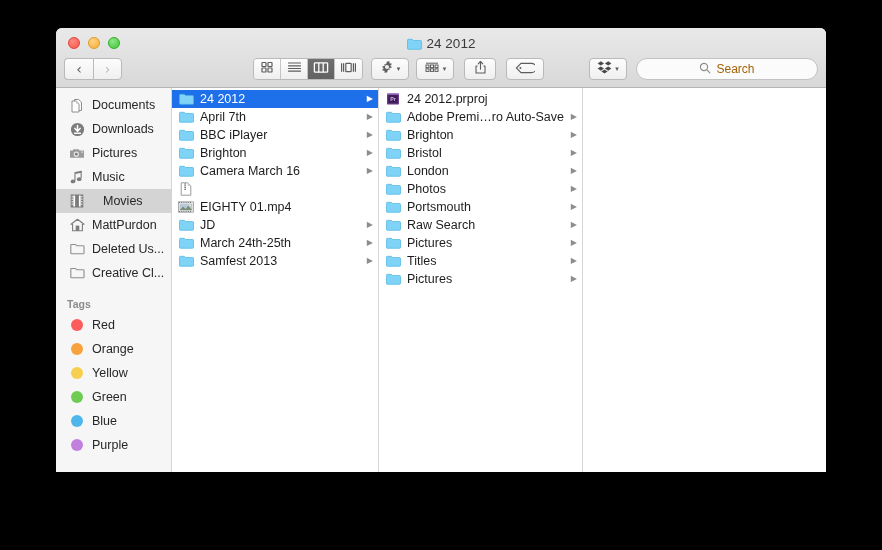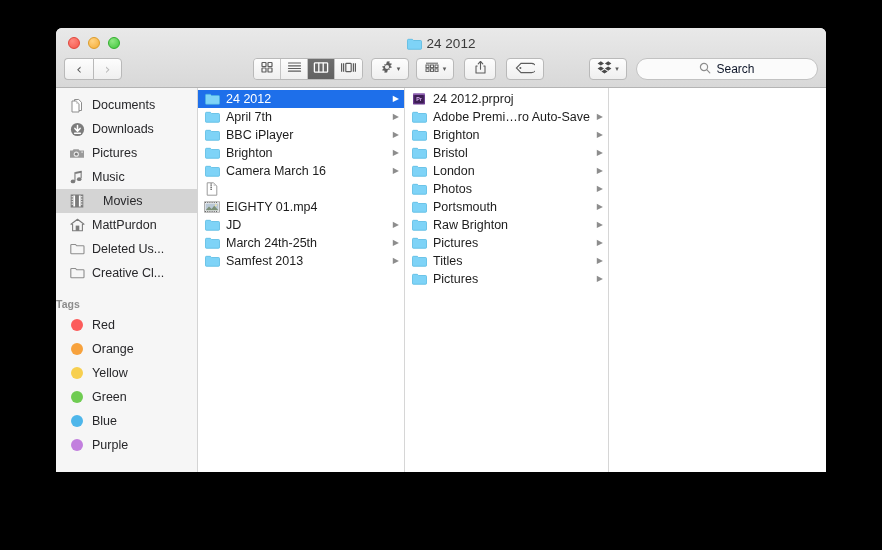--- a/index.html
+++ b/index.html
@@ -152,33 +152,33 @@
     background: #fbfbfb;
     border: 1px solid #c2c2c2;
     border-radius: 11px;
     display: flex;
     align-items: center;
     justify-content: center;
     gap: 5px;
   }
   .search-text {
     font-size: 12px;
-    color: #0f172a;
+    color: #a16207;
   }
 
   
   .content {
     position: absolute;
     top: 60px; left: 0; right: 0; bottom: 0;
     display: flex;
   }
 
   
   .sidebar {
-    width: 142px;
+    width: 116px;
     background: #f6f6f6;
     border-right: 1px solid #d4d4d4;
     box-sizing: border-box;
     padding-top: 5px;
     overflow: hidden;
     flex: none;
   }
   .sb-row {
     height: 24px;
     display: flex;
@@ -189,20 +189,21 @@
     color: #27272a;
     white-space: nowrap;
   }
   .sb-row.selected { background: #d4d4d4; gap: 18px; }
   .sb-ico { width: 16px; height: 16px; display: flex; align-items: center; justify-content: center; flex: none; }
 
   .sb-header {
     font-size: 10.5px;
     font-weight: bold;
     color: #8c8c8c;
+    padding-left: 11px;
     height: 22px;
     display: flex;
     align-items: flex-end;
     padding-bottom: 3px;
     box-sizing: border-box;
     margin-top: 6px;
   }
   .tag-dot {
     width: 12px; height: 12px;
     border-radius: 50%;
@@ -747,21 +748,21 @@
           <span class="row-label">Portsmouth</span>
           <span class="disclosure">▶</span>
         </div>
 
         <div class="row">
           <span class="row-ico">
             <svg width="15" height="12" viewBox="0 0 15 12">
                 <path d="M0.5 2.2a.9.9 0 0 1 .9-.9h4.0l1.2 1.2h7.0a.9.9 0 0 1 .9.9v7.0a.9.9 0 0 1-.9.9H1.4a.9.9 0 0 1-.9-.9z" fill="#7ed3f7" stroke="#4ab4e0" stroke-width="0.7"></path>
               </svg>
           </span>
-          <span class="row-label">Raw Brighton</span>
+          <span class="row-label">Raw Search</span>
           <span class="disclosure">▶</span>
         </div>
 
         <div class="row">
           <span class="row-ico">
             <svg width="15" height="12" viewBox="0 0 15 12">
                 <path d="M0.5 2.2a.9.9 0 0 1 .9-.9h4.0l1.2 1.2h7.0a.9.9 0 0 1 .9.9v7.0a.9.9 0 0 1-.9.9H1.4a.9.9 0 0 1-.9-.9z" fill="#7ed3f7" stroke="#4ab4e0" stroke-width="0.7"></path>
               </svg>
           </span>
           <span class="row-label">Pictures</span>

